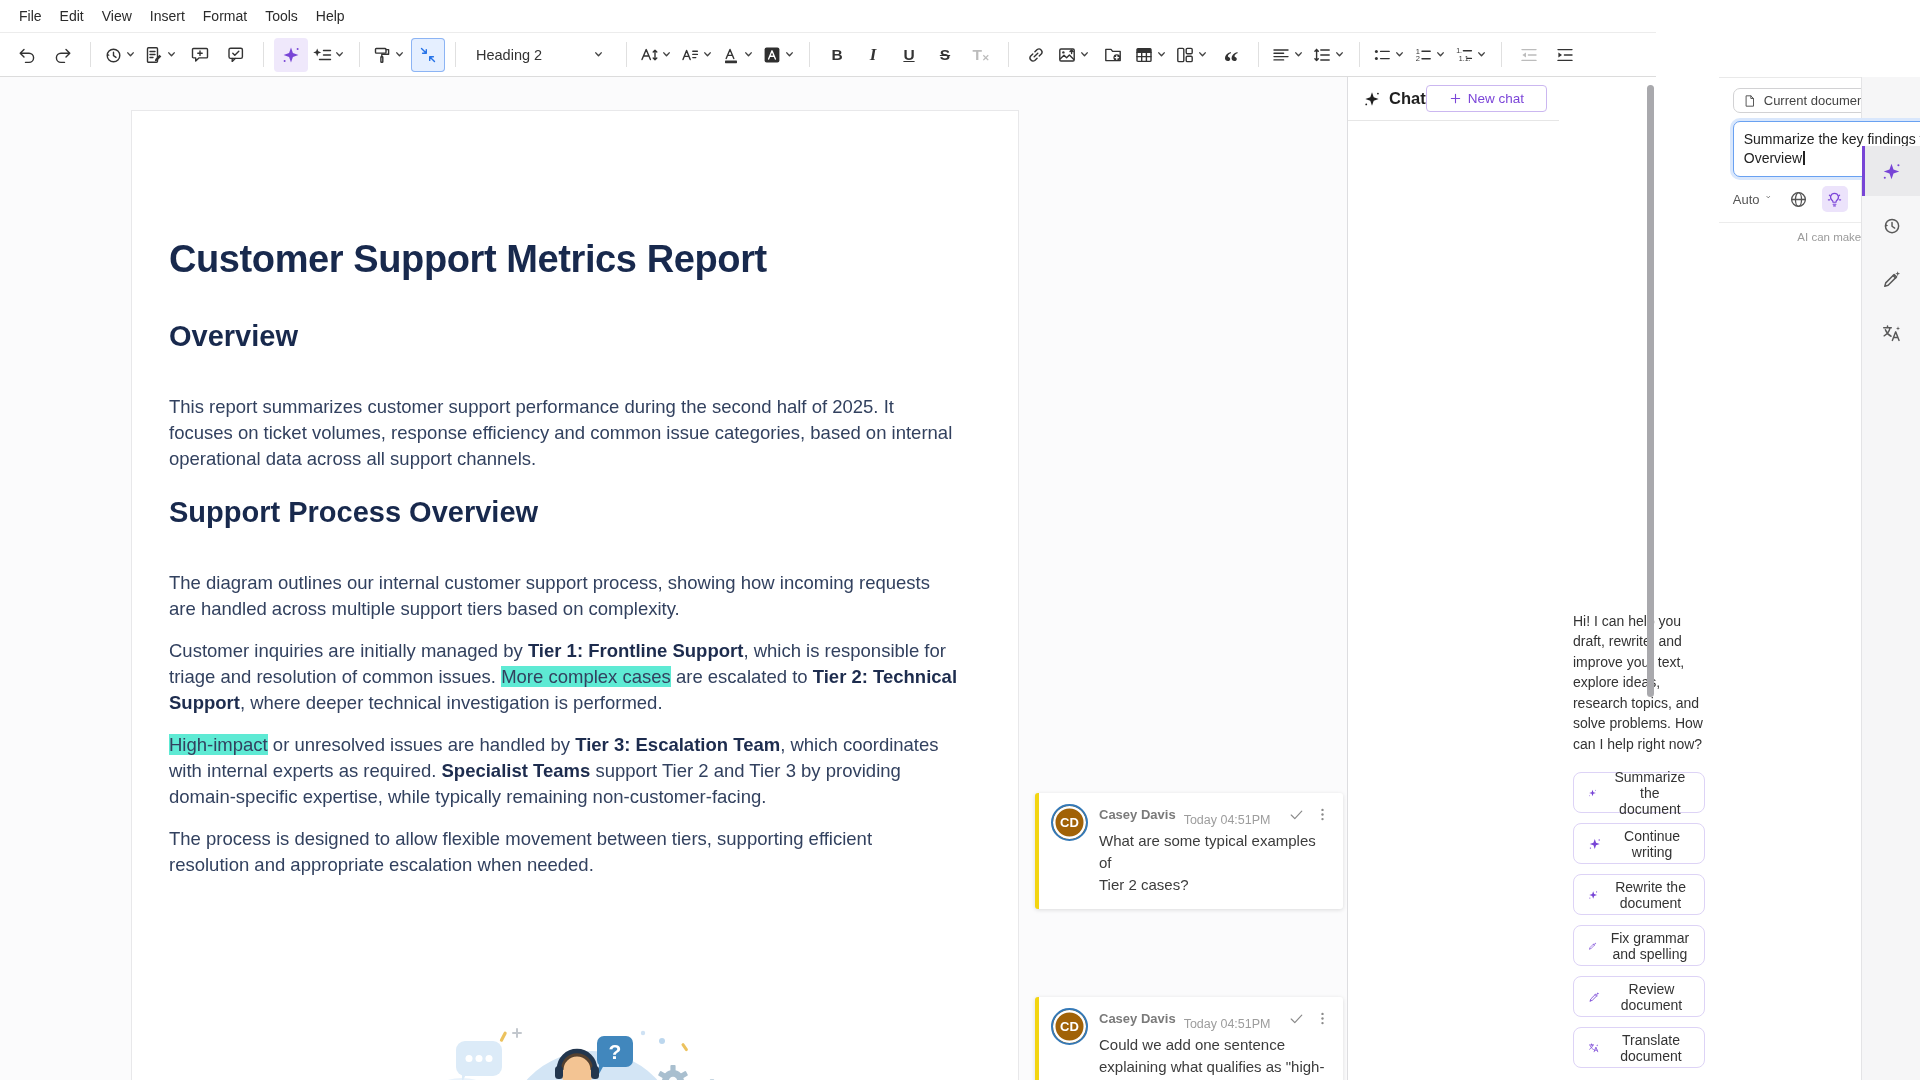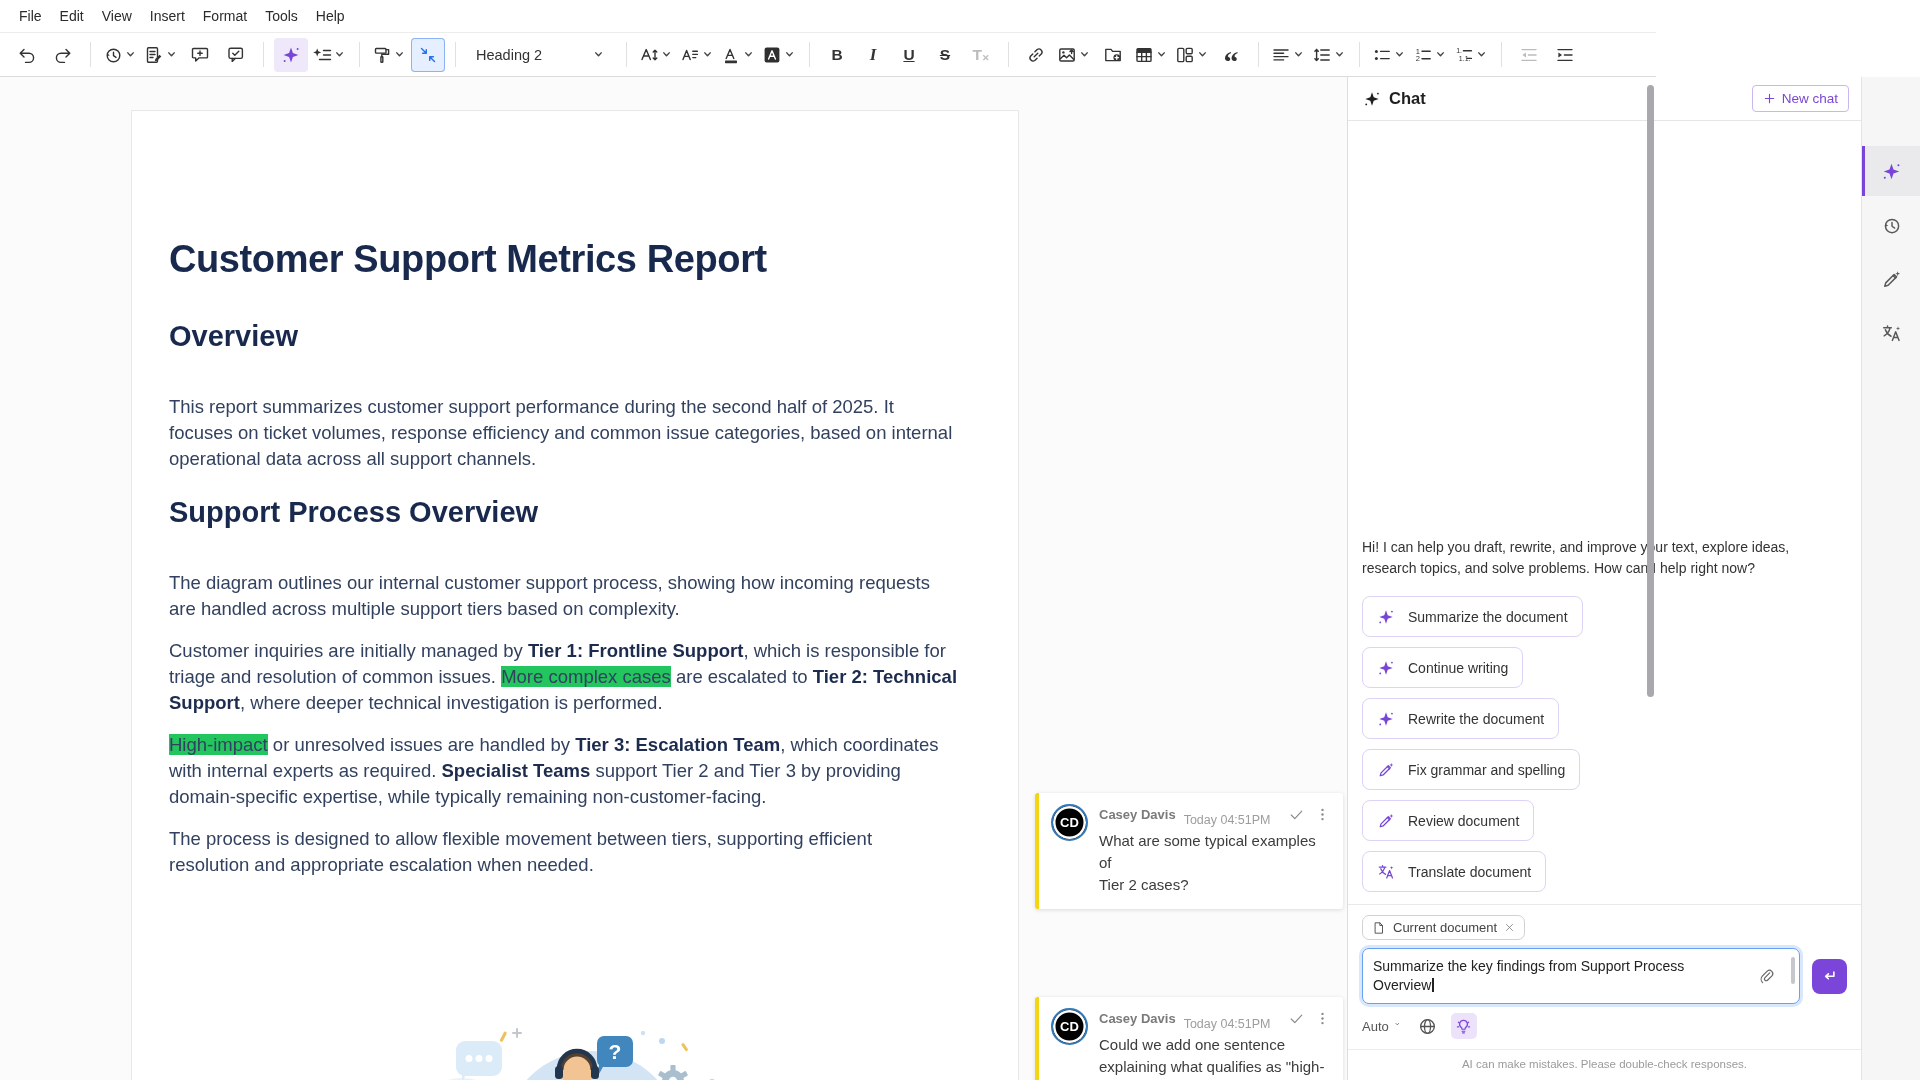--- a/index.html
+++ b/index.html
@@ -44,49 +44,49 @@
             border-right:1px solid #dddde0; overflow:hidden;padding-left:8px; }
   .page { position:absolute; left:131px; top:33px; width:888px; height:1300px;
           background:#fff; border:1px solid #e8e8ea; }
   .doc { padding:126px 28px 30px 37px; color:#32415f; }
   .doc h1 { font-size:38px; line-height:1.18; color:#18294d; font-weight:700;
             letter-spacing:-0.4px; margin:0 0 36px; }
   .doc .subtitle { font-size:17.5px; font-weight:700; color:#18294d; margin:0; line-height:24px; }
   .doc h2 { font-size:29px; line-height:36px; color:#18294d; font-weight:700; margin:22px 0 40px; }
   .doc p { font-size:18.5px; line-height:26px; margin:0 0 16px; white-space:pre-wrap; max-width:822px; }
   .doc b { font-weight:700; color:#1d2c4e; }
-  .doc .hl { background:#22c55e; }
+  .doc .hl { background:#5eead4; }
   .illus { position:absolute; left:308px; top:910px; width:320px; height:180px; }
 
   
   .comment-card { position:absolute; left:1035px; width:308px; background:#fff;
                   border-left:4px solid #f3d512; border-radius:3px;
                   box-shadow:0 1px 4px rgba(0,0,0,.13); padding:11px 12px 13px; }
   .comment-card.c0 { top:716px; } .comment-card.c1 { top:920px; }
   .cc-row { display:flex; }
-  .cc-avatar { width:37px; height:37px; border-radius:50%; background:#000000; flex:none;
+  .cc-avatar { width:37px; height:37px; border-radius:50%; background:#a16207; flex:none;
                display:flex; align-items:center; justify-content:center; color:#fff;
                font-size:13px; font-weight:700; box-shadow:inset 0 0 0 2.5px #fff;
                border:2.5px solid #3479b7; }
   .cc-col { flex:1; margin-left:11px; min-width:0; }
   .cc-head { display:flex; align-items:center; height:20px; }
   .cc-name { font-size:13px; font-weight:700; color:#7a7a7a; }
   .cc-time { font-size:12.5px; color:#9d9d9d; margin-left:8px;margin-top:12px; }
   .cc-actions { margin-left:auto; display:flex; align-items:center; gap:9px; color:#8a8a8a; }
   .cc-actions .ic { font-size:17px; }
   .cc-text { margin-top:6px; font-size:15px; line-height:22px; color:#3c3c3c; white-space:pre-wrap; }
 
   
-  .chat { width:513px; flex:none; background:#fff; display:flex; flex-direction:column; }
+  .chat { width:513px; flex:none; background:#fff; display:flex; flex-direction:row; }
   .chat-header { height:44px; flex:none; display:flex; align-items:center;
                  padding:0 12px 0 15px; border-bottom:1px solid #e6e6e6; }
   .chat-title { display:flex; align-items:center; gap:8px; font-size:16.5px; font-weight:700; color:#1f1f1f; }
   .chat-title .ic { font-size:18px; color:#1f1f1f; }
   .newchat-btn { margin-left:auto; display:flex; align-items:center; gap:6px; border:1px solid #cbb7f0;
-                 color:#7b45d8; border-radius:4px; padding:5px 10px; font-size:13.5px;
+                 color:#7b45d8; border-radius:4px; padding:5px 22px; font-size:13.5px;
                  background:#fff; cursor:pointer; }
   .newchat-btn .ic { font-size:13px; stroke-width:1.7; }
   .chat-body { flex:1; padding:0 14px 12px; display:flex; flex-direction:column; justify-content:flex-end; }
   .greeting { font-size:14px; line-height:20.5px; color:#333; margin-bottom:18px; white-space:pre-wrap; }
   .sug-btn { height:41px; border:1px solid #ddd3f6; border-radius:8px; background:#fff;
              display:flex; align-items:center; gap:13px; padding:0 14px; font-size:14px;
              color:#333; margin-bottom:10px; cursor:pointer; }
   .sug-btn:last-child { margin-bottom:0; }
   .sug-btn .ic { font-size:18px; color:#7845d6; }
   .composer { flex:none; border-top:1px solid #e9e9e9; padding:10px 14px 0; }

